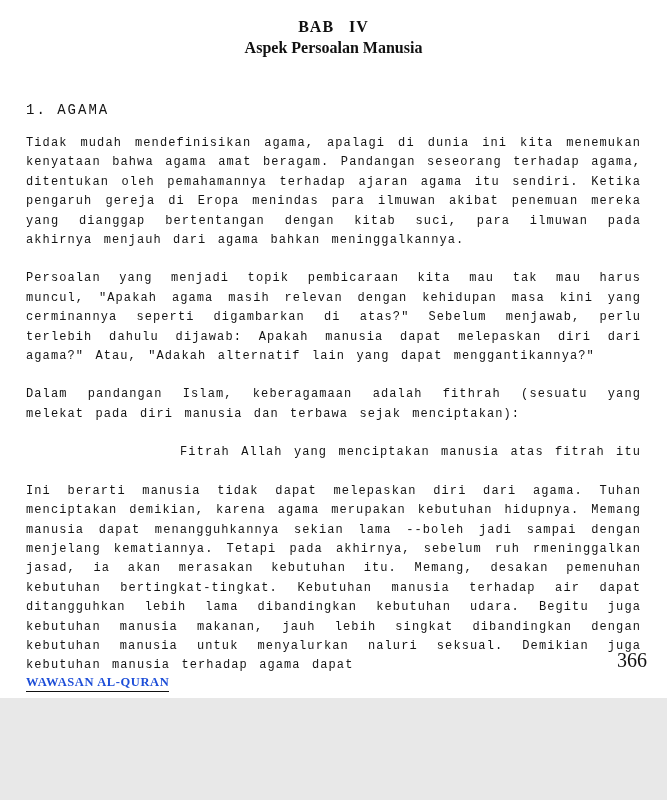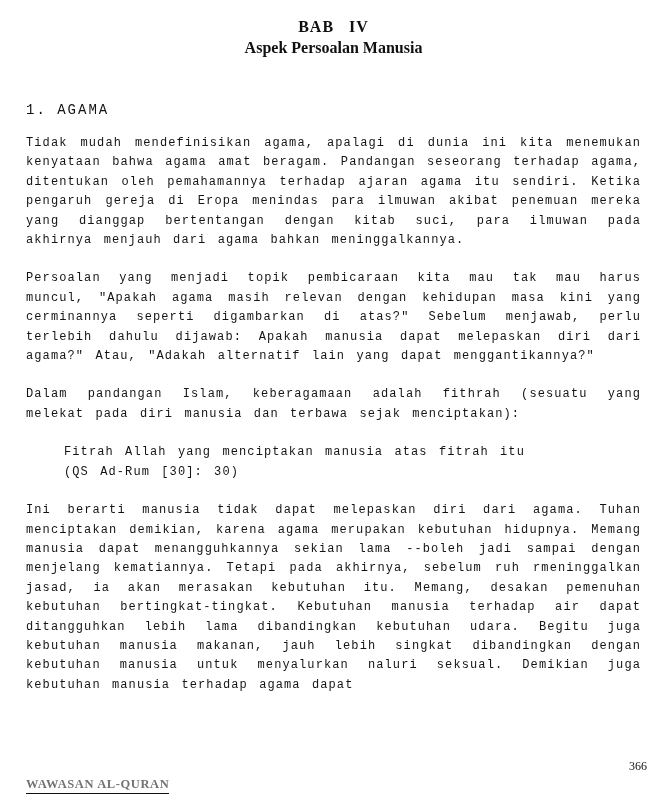--- a/index.html
+++ b/index.html
@@ -3,21 +3,21 @@
 <meta charset="utf-8">
 <style>
   html, body {
     margin: 0;
     padding: 0;
     background: #e8e8e8;
   }
   .page {
     position: relative;
     width: 667px;
-    height: 800px;
+    height: 698px;
     margin: 0 auto;
     background: #ffffff;
     box-sizing: border-box;
     padding: 16px 26px 0 26px;
     overflow: hidden;
     color: #141414;
   }
   .chapter-head {
     text-align: center;
     font-family: "Liberation Serif", "DejaVu Serif", serif;
@@ -44,46 +44,46 @@
     letter-spacing: 1.1px;
     word-spacing: 3px;
     text-align: justify;
   }
   .body-text p {
     margin: 0 0 19px 0;
   }
   .quote {
     padding-left: 38px;
     margin: 0 0 19px 0;
-    text-align: left;
+    text-align: right;
   }
   .footer-area {
     position: absolute;
     left: 26px;
     right: 20px;
     bottom: 0;
     height: 60px;
   }
   .page-number {
     position: absolute;
     right: 0;
     bottom: 26px;
     font-family: "Liberation Serif", "DejaVu Serif", serif;
-    font-size: 12px;
+    font-size: 20px;
     color: #101010;
   }
   .book-title {
     position: absolute;
     left: 0;
     bottom: 6px;
     font-family: "Liberation Serif", "DejaVu Serif", serif;
     font-weight: bold;
     font-size: 12.5px;
     letter-spacing: 0.6px;
-    color: #737373;
+    color: #1d4ed8;
     border-bottom: 1.5px solid #101010;
     padding-bottom: 1px;
   }
 </style>
 </head>
 <body>
 
 <div class="page">
 
   <header class="chapter-head">
@@ -95,21 +95,20 @@
 
   <div class="body-text">
     <p>Tidak mudah mendefinisikan agama, apalagi di dunia ini kita menemukan kenyataan bahwa agama amat beragam. Pandangan seseorang terhadap agama, ditentukan oleh pemahamannya terhadap ajaran agama itu sendiri. Ketika pengaruh gereja di Eropa menindas para ilmuwan akibat penemuan mereka yang dianggap bertentangan dengan kitab suci, para ilmuwan pada akhirnya menjauh dari agama bahkan meninggalkannya.</p>
 
     <p>Persoalan yang menjadi topik pembicaraan kita mau tak mau harus muncul, "Apakah agama masih relevan dengan kehidupan masa kini yang cerminannya seperti digambarkan di atas?" Sebelum menjawab, perlu terlebih dahulu dijawab: Apakah manusia dapat melepaskan diri dari agama?" Atau, "Adakah alternatif lain yang dapat menggantikannya?"</p>
 
     <p>Dalam pandangan Islam, keberagamaan adalah fithrah (sesuatu yang melekat pada diri manusia dan terbawa sejak menciptakan):</p>
 
     <div class="quote">
       <div>Fitrah Allah yang menciptakan manusia atas fitrah itu</div>
-      <div>(QS Ad-Rum [30]: 30)</div>
     </div>
 
     <p>Ini berarti manusia tidak dapat melepaskan diri dari agama. Tuhan menciptakan demikian, karena agama merupakan kebutuhan hidupnya. Memang manusia dapat menangguhkannya sekian lama --boleh jadi sampai dengan menjelang kematiannya. Tetapi pada akhirnya, sebelum ruh rmeninggalkan jasad, ia akan merasakan kebutuhan itu. Memang, desakan pemenuhan kebutuhan bertingkat-tingkat. Kebutuhan manusia terhadap air dapat ditangguhkan lebih lama dibandingkan kebutuhan udara. Begitu juga kebutuhan manusia makanan, jauh lebih singkat dibandingkan dengan kebutuhan manusia untuk menyalurkan naluri seksual. Demikian juga kebutuhan manusia terhadap agama dapat</p>
   </div>
 
   <div class="footer-area">
     <div class="page-number">366</div>
     <div class="book-title">WAWASAN AL-QURAN</div>
   </div>
 

